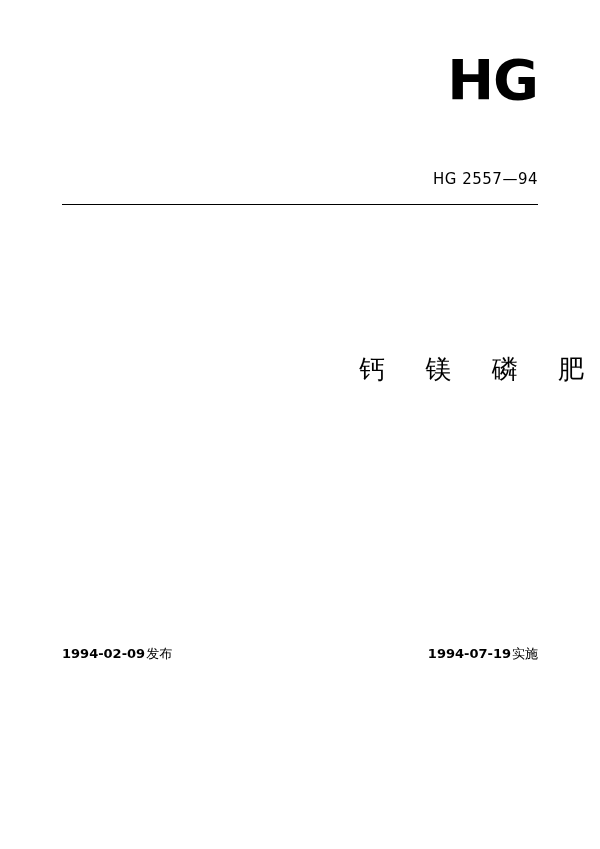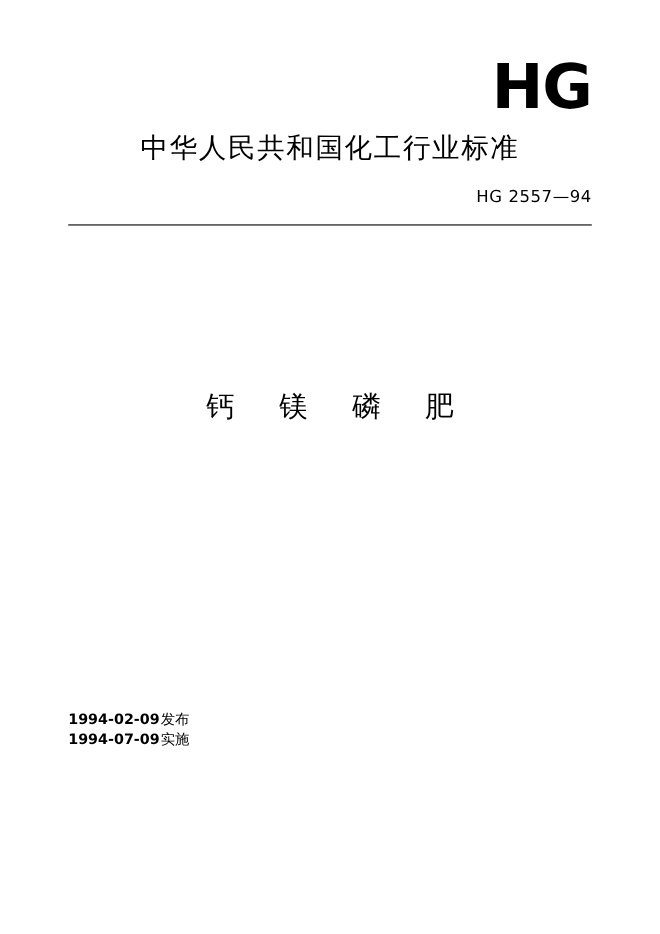--- a/index.html
+++ b/index.html
@@ -61,41 +61,40 @@
     left: 62px;
     width: 476px;
     height: 1px;
     background: #000000;
   }
   .doc-title {
     position: absolute;
     top: 352px;
     left: 0;
     width: 600px;
-    text-align: center;
+    text-align: right;
     font-family: "DejaVu Sans", sans-serif;
     font-size: 26px;
     color: #000000;
   }
   .doc-title span.ch {
     display: inline-block;
     margin: 0 16px;
   }
   .dates {
     position: absolute;
     top: 645px;
     left: 62px;
     width: 476px;
     display: flex;
     justify-content: space-between;
     align-items: baseline;
     font-family: "DejaVu Sans", sans-serif;
     font-size: 13px;
     font-weight: bold;
-    flex-direction: column;
   }
   .dates .date-num {
     font-family: "DejaVu Sans", sans-serif;
     font-weight: bold;
     font-size: 13px;
   }
   .dates .date-label {
     font-family: "DejaVu Sans", sans-serif;
     font-weight: normal;
     font-size: 13px;
@@ -116,36 +115,35 @@
     letter-spacing: 2px;
   }
 </style>
 </head>
 <body>
 
 <div class="page">
 
   <div class="std-mark">HG</div>
 
-  <div class="title-cn">中华人民共和国化工行业标准</div>
 
   <div class="std-number">HG 2557—94</div>
 
   <div class="rule"></div>
 
   <div class="doc-title">
     <span class="ch">钙</span>
     <span class="ch">镁</span>
     <span class="ch">磷</span>
     <span class="ch">肥</span>
   </div>
 
   <div class="dates">
     <div>
       <span class="date-num">1994-02-09</span><span class="date-label">发布</span>
     </div>
     <div>
-      <span class="date-num">1994-07-09</span><span class="date-label">实施</span>
+      <span class="date-num">1994-07-19</span><span class="date-label">实施</span>
     </div>
   </div>
 
 
 </div>
 
 </body></html>

